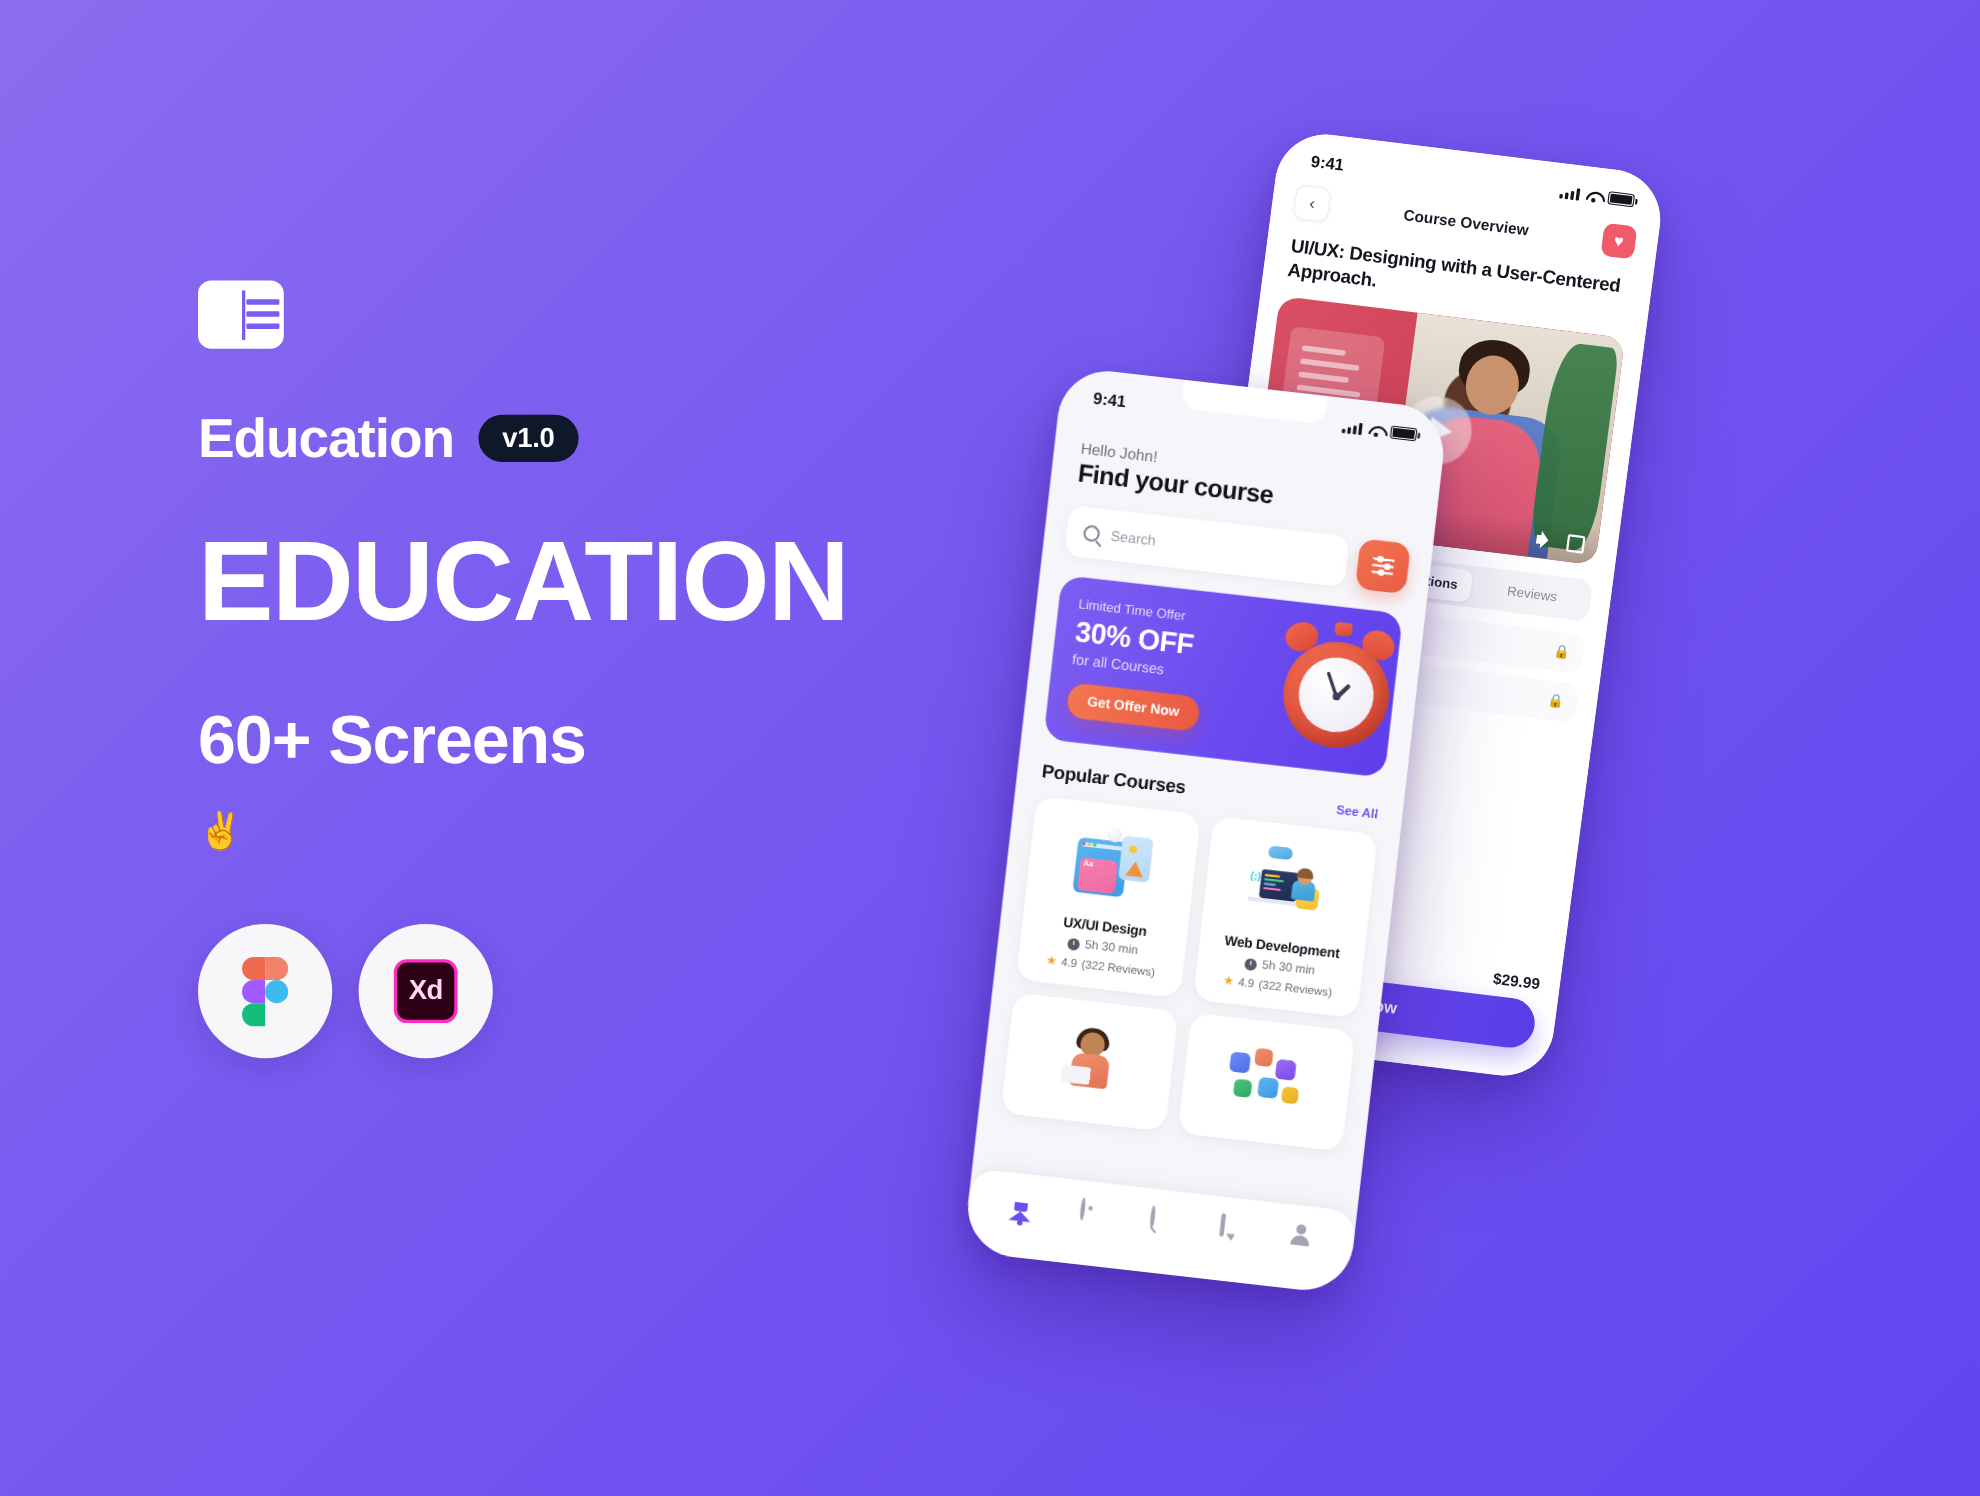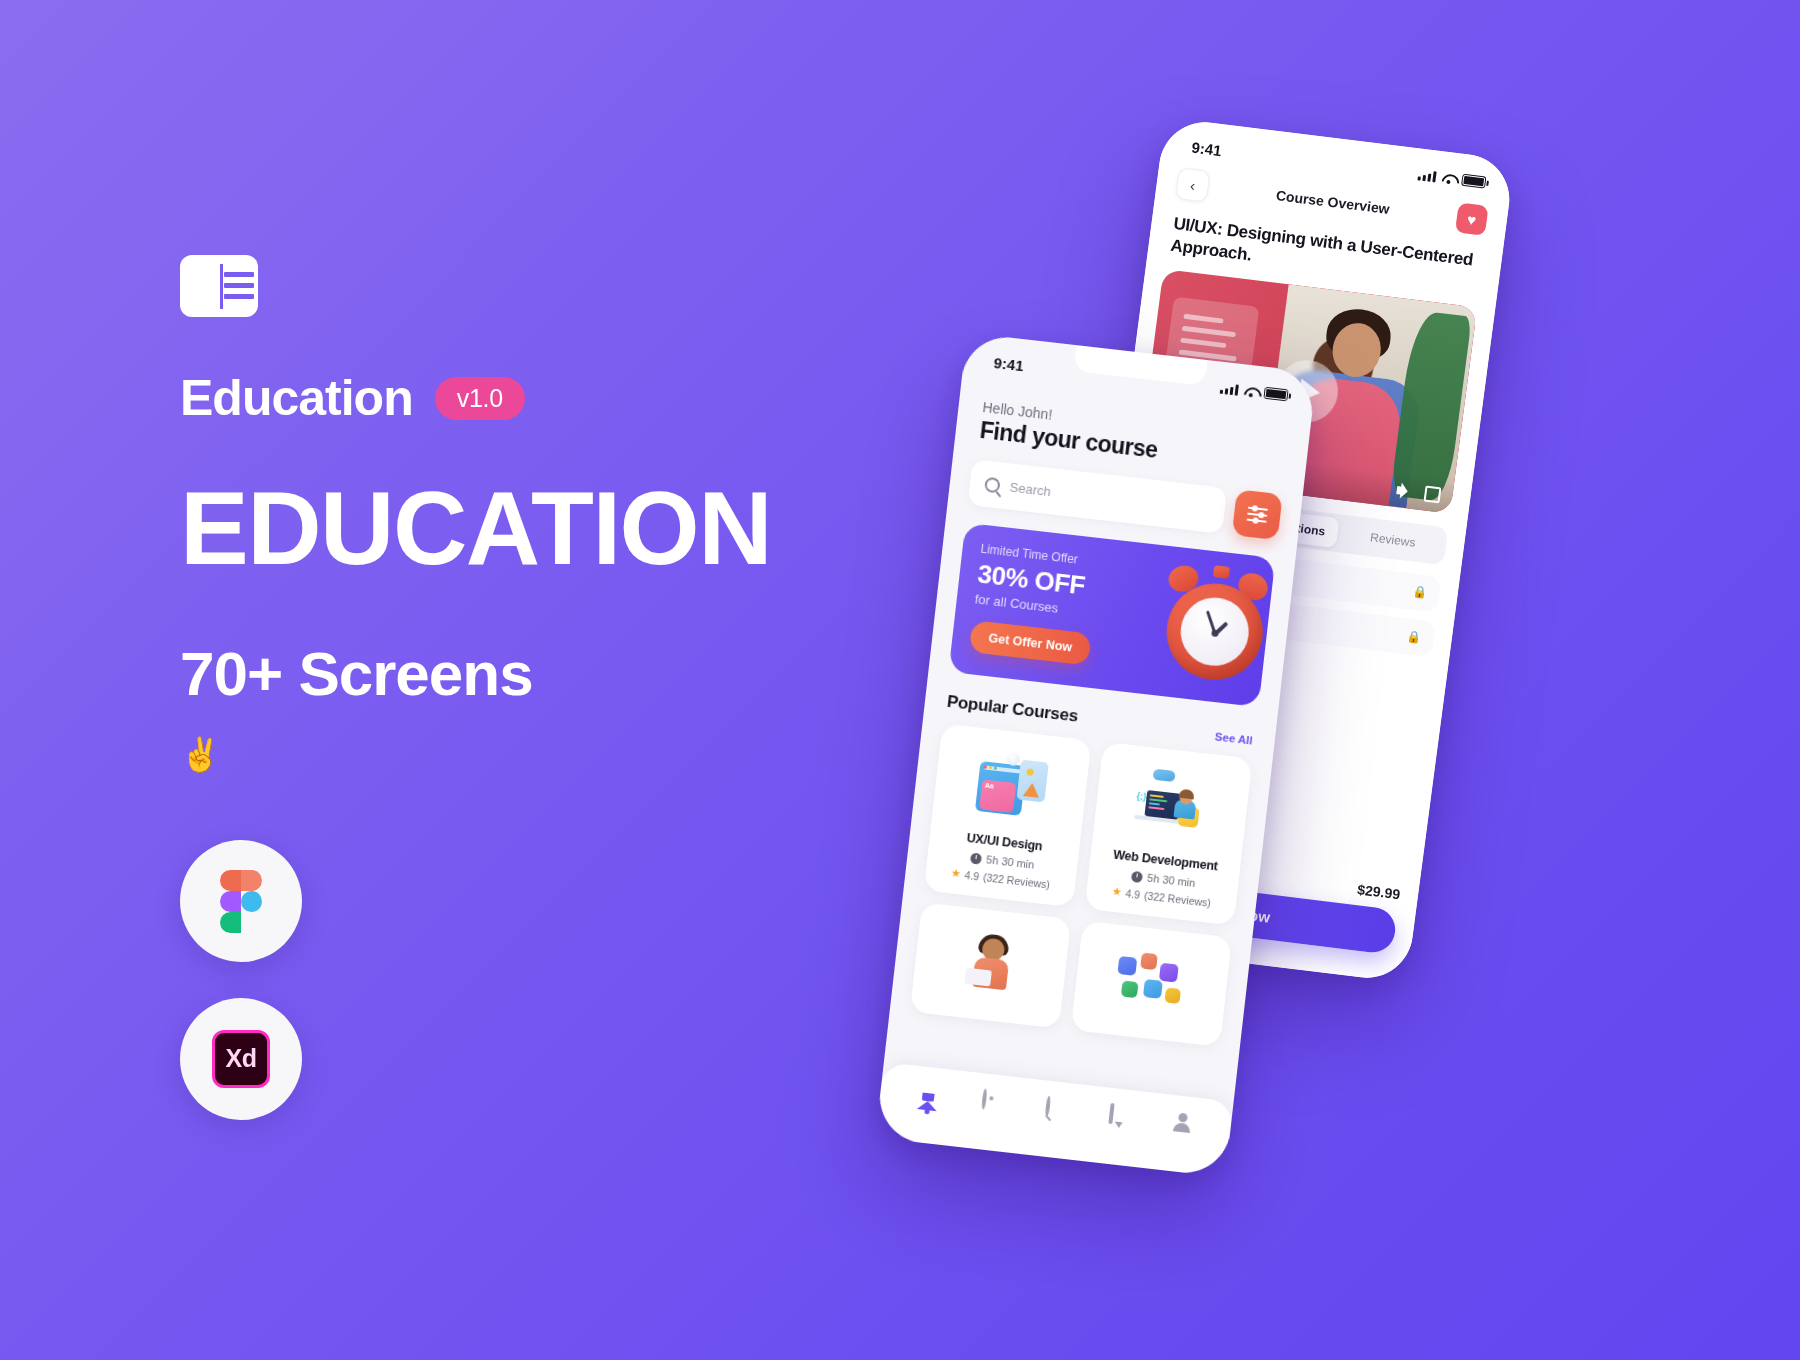--- a/index.html
+++ b/index.html
@@ -27,42 +27,42 @@
   .logo-mark .rightblock {
     position:absolute; left:40px; top:9px; width:38px; height:45px;
     border-left:3px solid #7a5cf0;
   }
 
   .brandrow { display:flex; align-items:center; gap:22px; margin-top:52px; }
   .brand-name {
     font-size:50px; font-weight:700; color:#fff; letter-spacing:-1px;
   }
   .version-pill {
-    background:#ec4899; color:#fff; font-size:25px; font-weight:400;
+    background:#0f172a; color:#fff; font-size:25px; font-weight:700;
     padding:7px 22px; border-radius:24px; letter-spacing:-.3px;
   }
 
   .headline {
     margin-top:52px;
     font-size:103px; line-height:.98; font-weight:700; color:#fff;
     letter-spacing:-1.5px;
   }
   .headline .l2 { display:block; }
 
   .screens {
     margin-top:58px; font-size:62px; font-weight:700; color:#fff; letter-spacing:-1px;
   }
 
   .tagline {
     margin-top:26px; display:flex; align-items:center; gap:14px;
     font-size:35px; font-weight:400; color:#d9d0fb; letter-spacing:-.2px;
   }
   .tagline .emoji { font-size:33px; }
 
-  .tools { display:flex; gap:36px; margin-top:66px;flex-direction:column; }
+  .tools { display:flex; gap:24px; margin-top:66px; }
   .tool-badge {
     width:122px; height:122px; border-radius:50%; background:#f7f7fa;
     display:flex; align-items:center; justify-content:center;
     box-shadow:0 8px 28px rgba(40,10,90,.16);
   }
   
   .figma { position:relative; width:42px; height:62px; }
   .figma i { position:absolute; display:block; }
   .figma .f-top-l { left:0; top:0; width:21px; height:21px; background:#ef6b4f; border-radius:11px 0 0 11px; }
   .figma .f-top-r { left:21px; top:0; width:21px; height:21px; background:#f3826b; border-radius:0 11px 11px 0; }
@@ -413,21 +413,21 @@
 
     <div class="brandrow">
       <div class="brand-name">Education</div>
       <div class="version-pill">v1.0</div>
     </div>
 
     <div class="headline">
       <span class="l1">EDUCATION</span>
     </div>
 
-    <div class="screens">70+ Screens</div>
+    <div class="screens">60+ Screens</div>
 
     <div class="tagline">
       <span class="emoji">✌️</span>
     </div>
 
     <div class="tools">
       <div class="tool-badge">
         <div class="figma">
           <i class="f-top-l"></i>
             <i class="f-top-r"></i>

